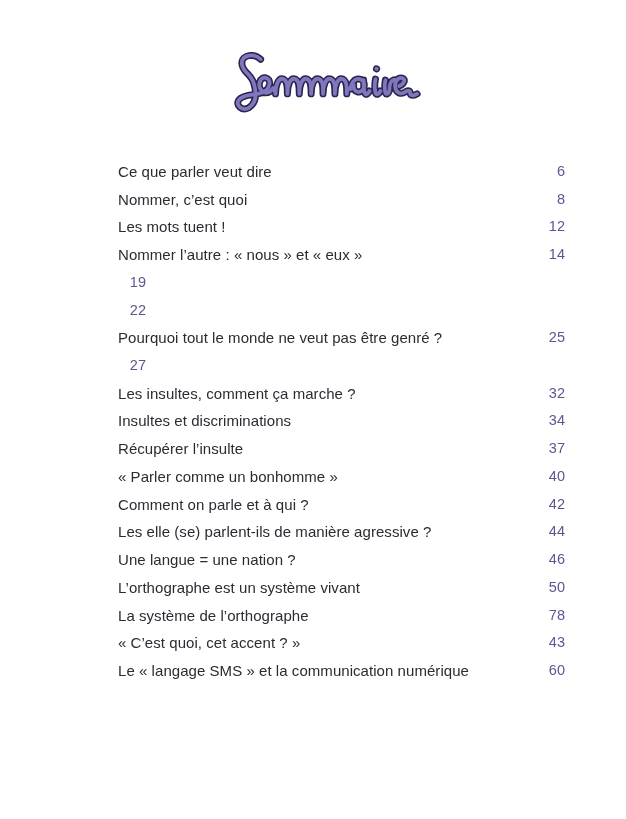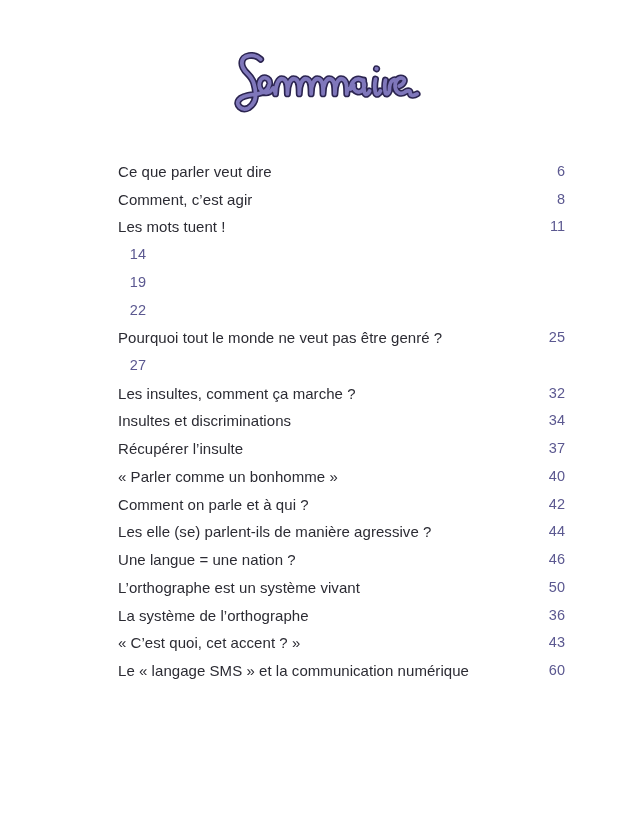--- a/index.html
+++ b/index.html
@@ -100,30 +100,31 @@
   </div>
 
   <div class="toc">
 
       <div class="toc-row">
         <span class="toc-title">Ce que parler veut dire</span>
         <span class="toc-page">6</span>
       </div>
 
       <div class="toc-row">
-        <span class="toc-title">Comment, c’est agir</span>
+        <span class="toc-title">Nommer, c’est quoi</span>
         <span class="toc-page">8</span>
       </div>
 
       <div class="toc-row">
         <span class="toc-title">Les mots tuent !</span>
-        <span class="toc-page">11</span>
-      </div>
-
-      <div class="toc-row">
+        <span class="toc-page">12</span>
+      </div>
+
+      <div class="toc-row">
+        <span class="toc-title">Nommer l’autre : « nous » et « eux »</span>
         <span class="toc-page">14</span>
       </div>
 
 
       <div class="toc-row">
         <span class="toc-page">19</span>
       </div>
 
       <div class="toc-row">
         <span class="toc-page">22</span>
@@ -173,21 +174,21 @@
         <span class="toc-page">46</span>
       </div>
 
       <div class="toc-row">
         <span class="toc-title">L’orthographe est un système vivant</span>
         <span class="toc-page">50</span>
       </div>
 
       <div class="toc-row">
         <span class="toc-title">La système de l’orthographe</span>
-        <span class="toc-page">36</span>
+        <span class="toc-page">78</span>
       </div>
 
       <div class="toc-row">
         <span class="toc-title">« C’est quoi, cet accent ? »</span>
         <span class="toc-page">43</span>
       </div>
 
       <div class="toc-row">
         <span class="toc-title">Le « langage SMS » et la communication numérique</span>
         <span class="toc-page">60</span>

